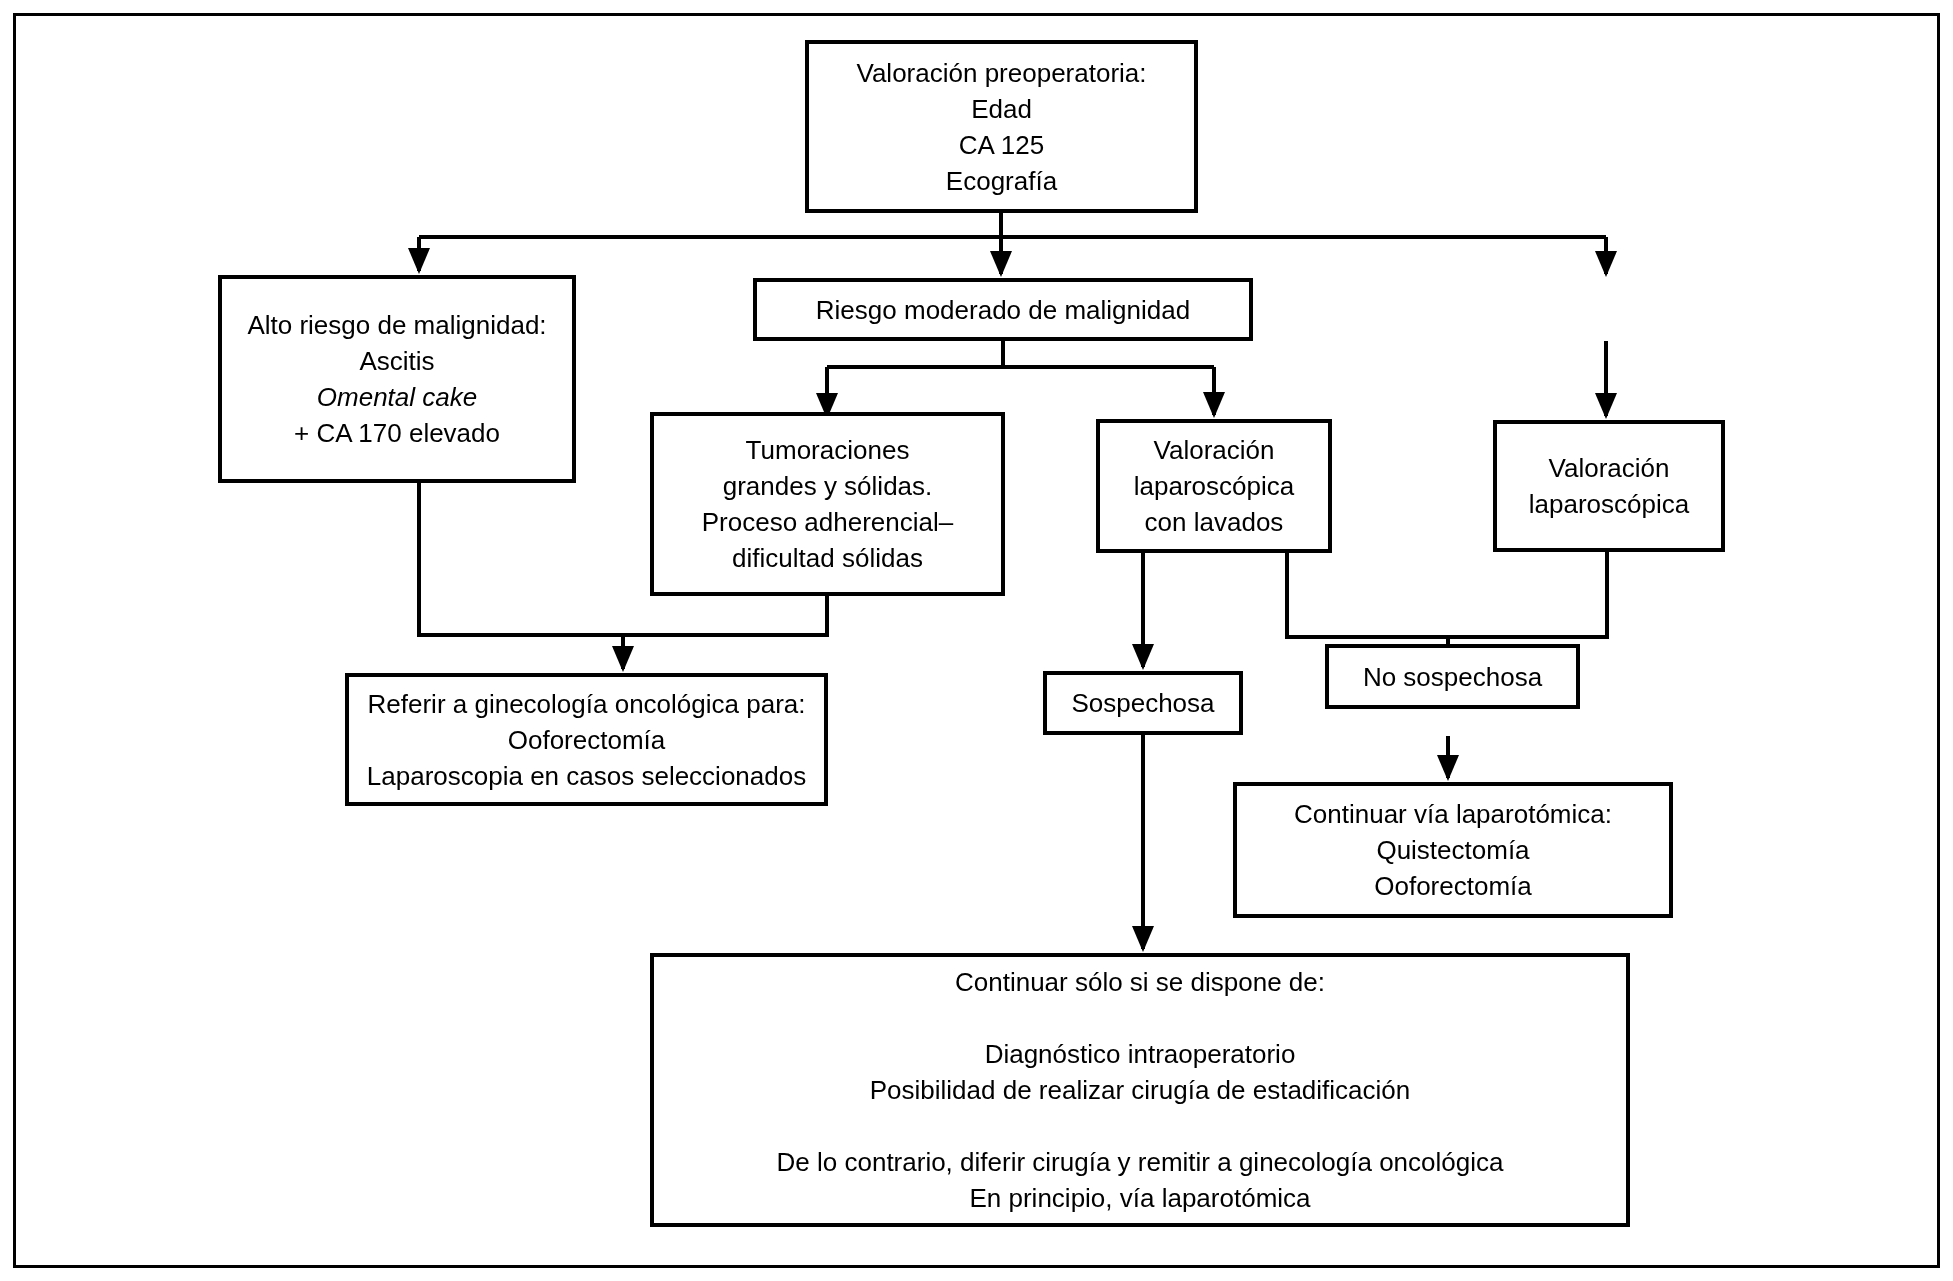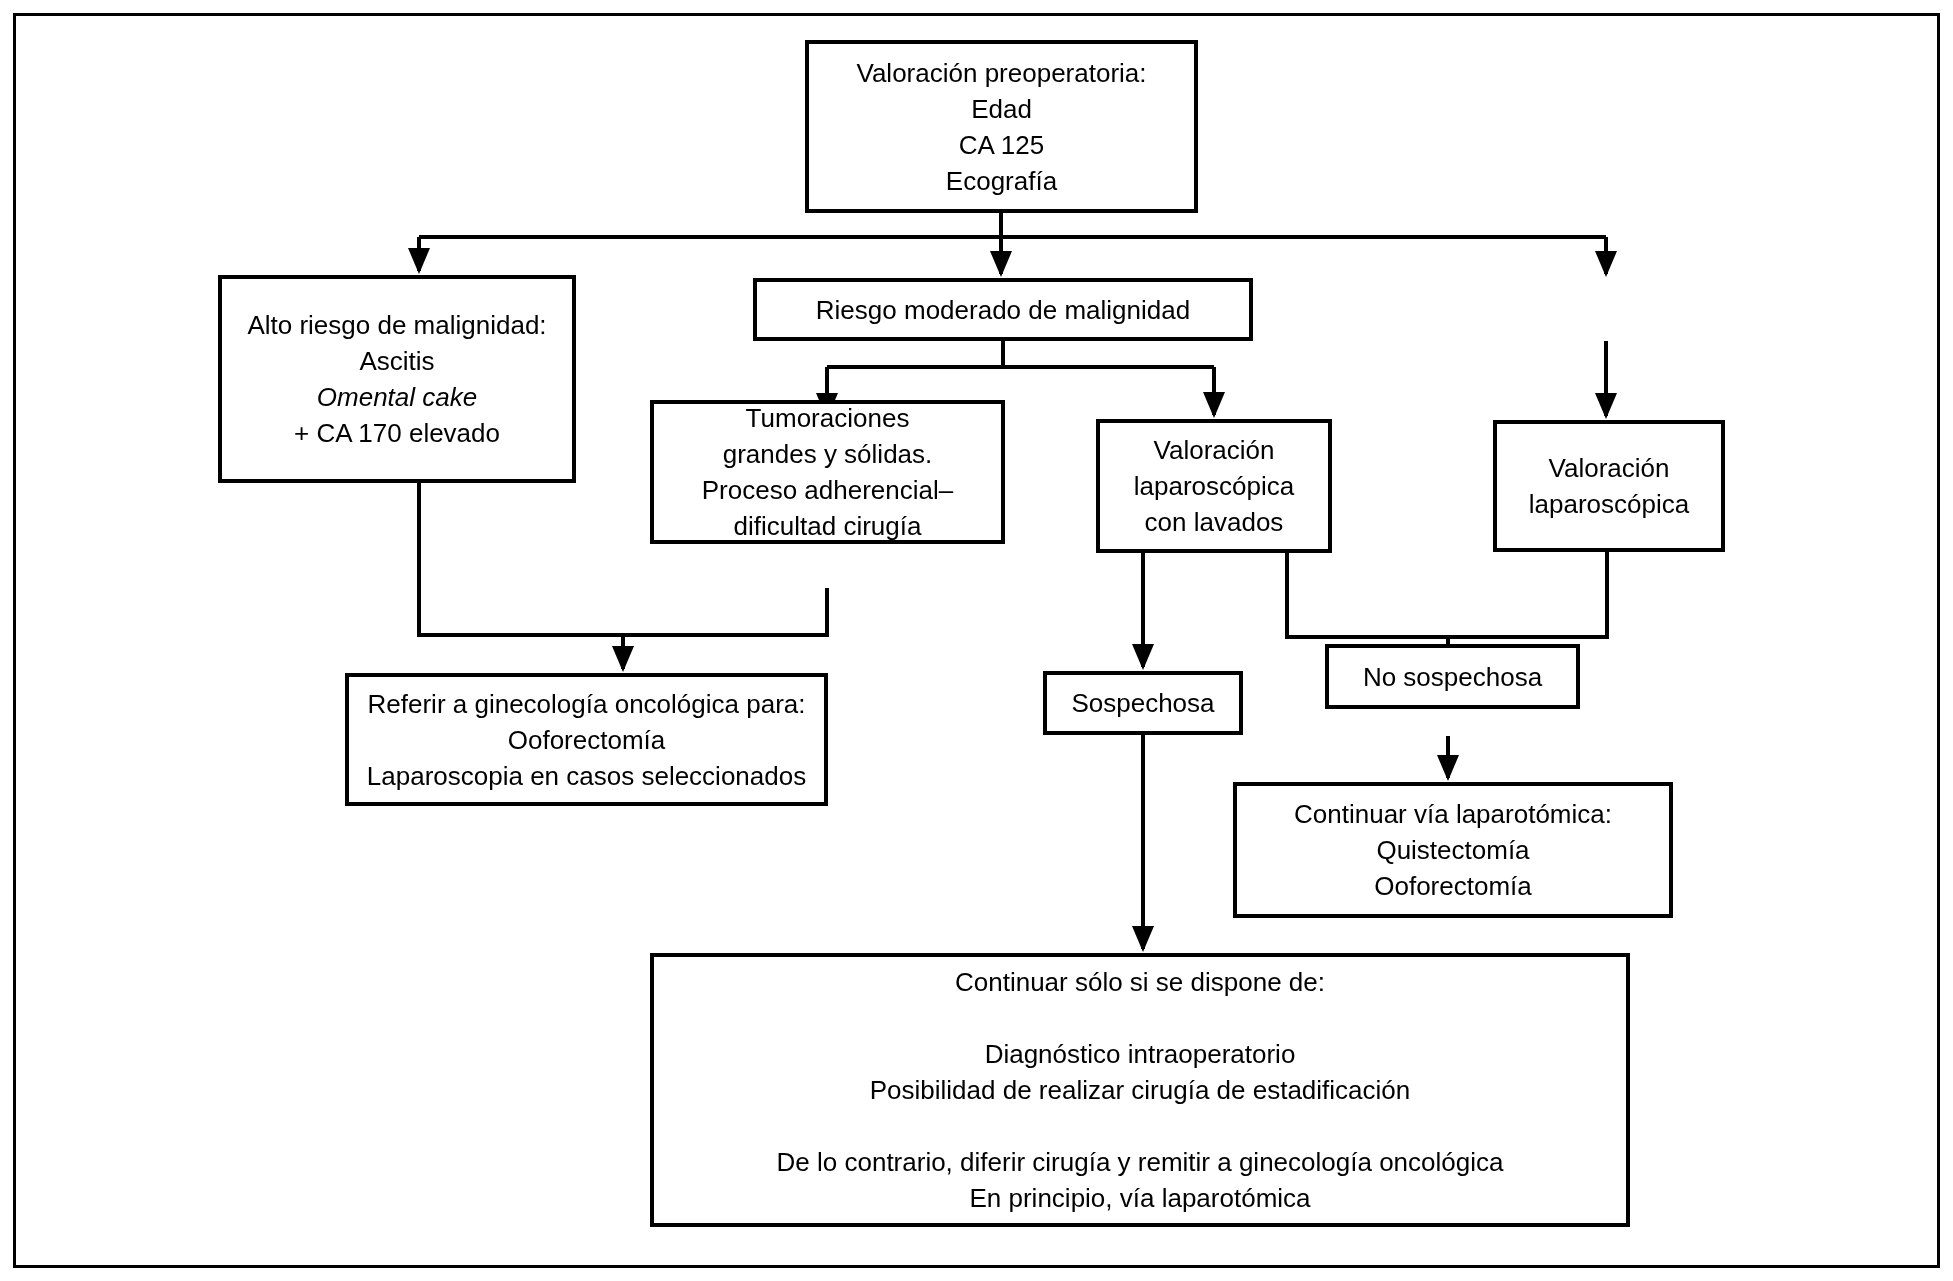--- a/index.html
+++ b/index.html
@@ -86,25 +86,25 @@
     <div class="line">Ascitis</div>
     <div class="line italic">Omental cake</div>
     <div class="line">+ CA 170 elevado</div>
   </div>
 
   <div class="box" style="left:753px;top:278px;width:500px;height:63px;">
     <div class="line">Riesgo moderado de malignidad</div>
   </div>
 
 
-  <div class="box" style="left:650px;top:400px;width:355px;height:144px;">
+  <div class="box" style="left:650px;top:412px;width:355px;height:184px;">
     <div class="line">Tumoraciones</div>
     <div class="line">grandes y sólidas.</div>
     <div class="line">Proceso adherencial–</div>
-    <div class="line">dificultad cirugía</div>
+    <div class="line">dificultad sólidas</div>
   </div>
 
   <div class="box" style="left:1096px;top:419px;width:236px;height:134px;">
     <div class="line">Valoración</div>
     <div class="line">laparoscópica</div>
     <div class="line">con lavados</div>
   </div>
 
   <div class="box" style="left:1493px;top:420px;width:232px;height:132px;">
     <div class="line">Valoración</div>

